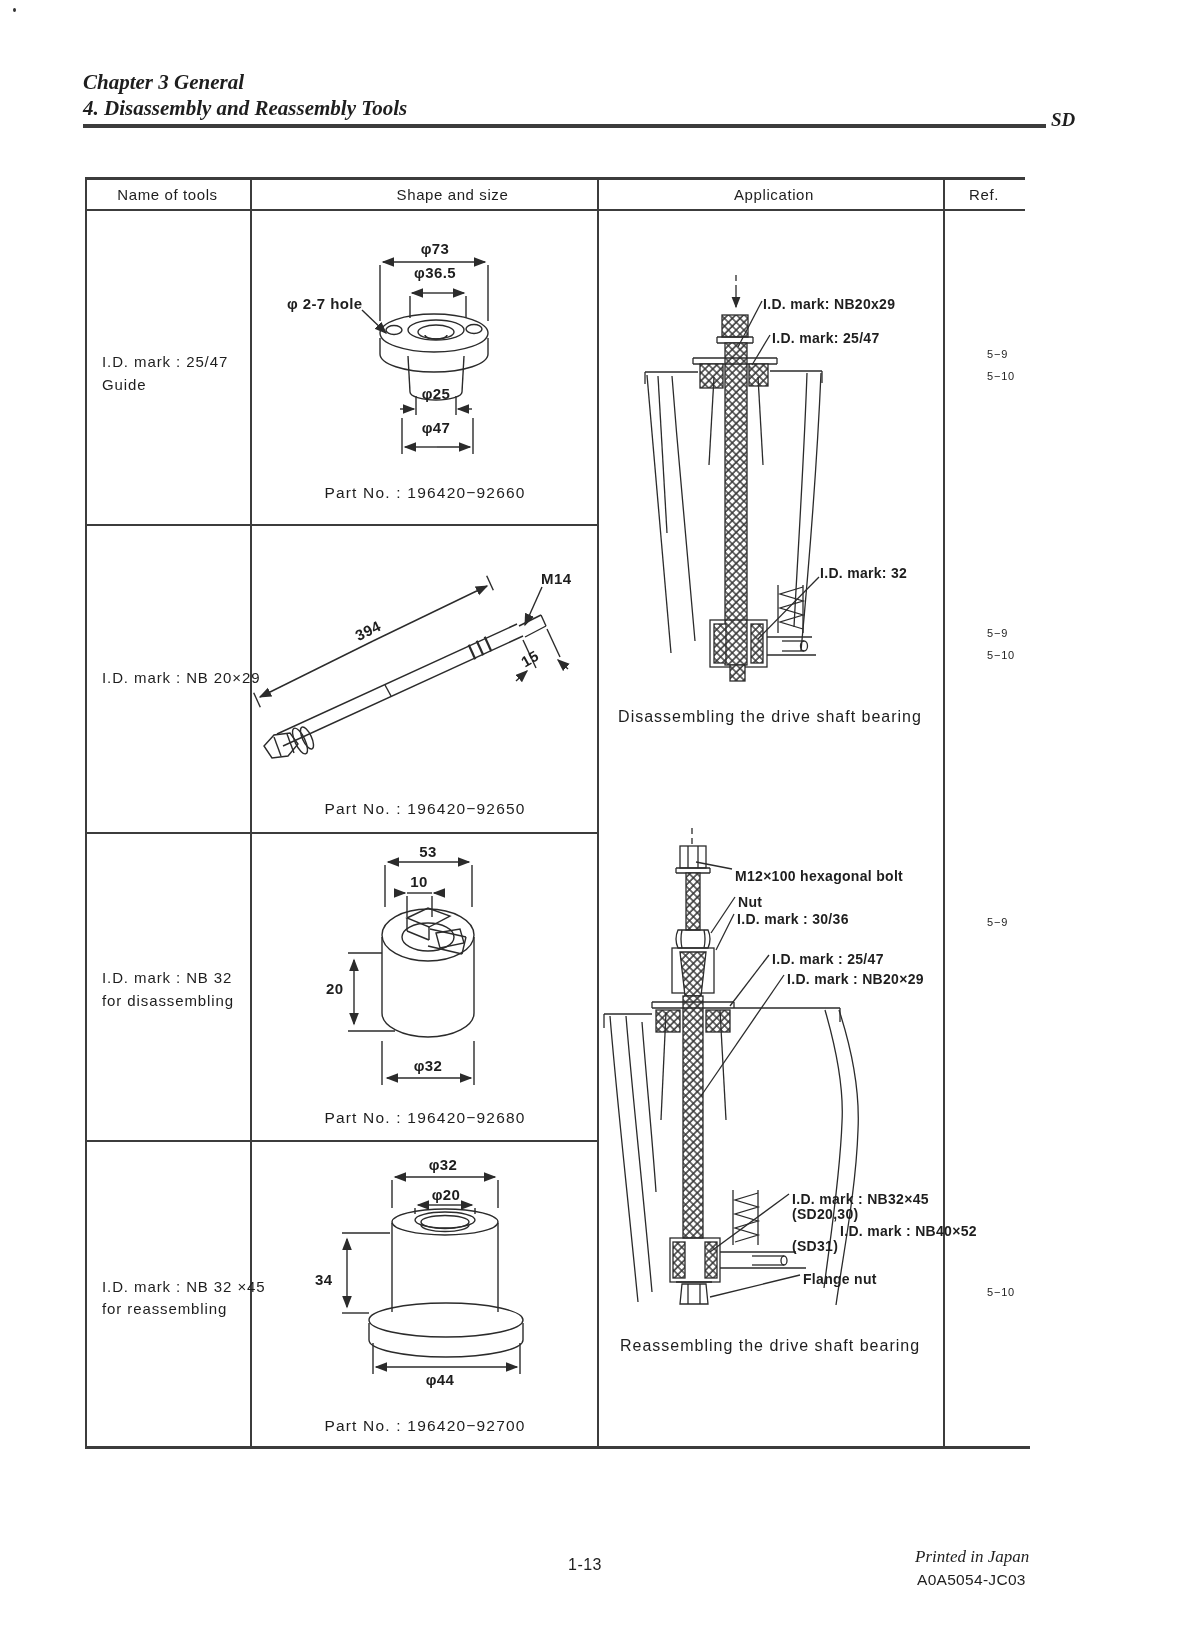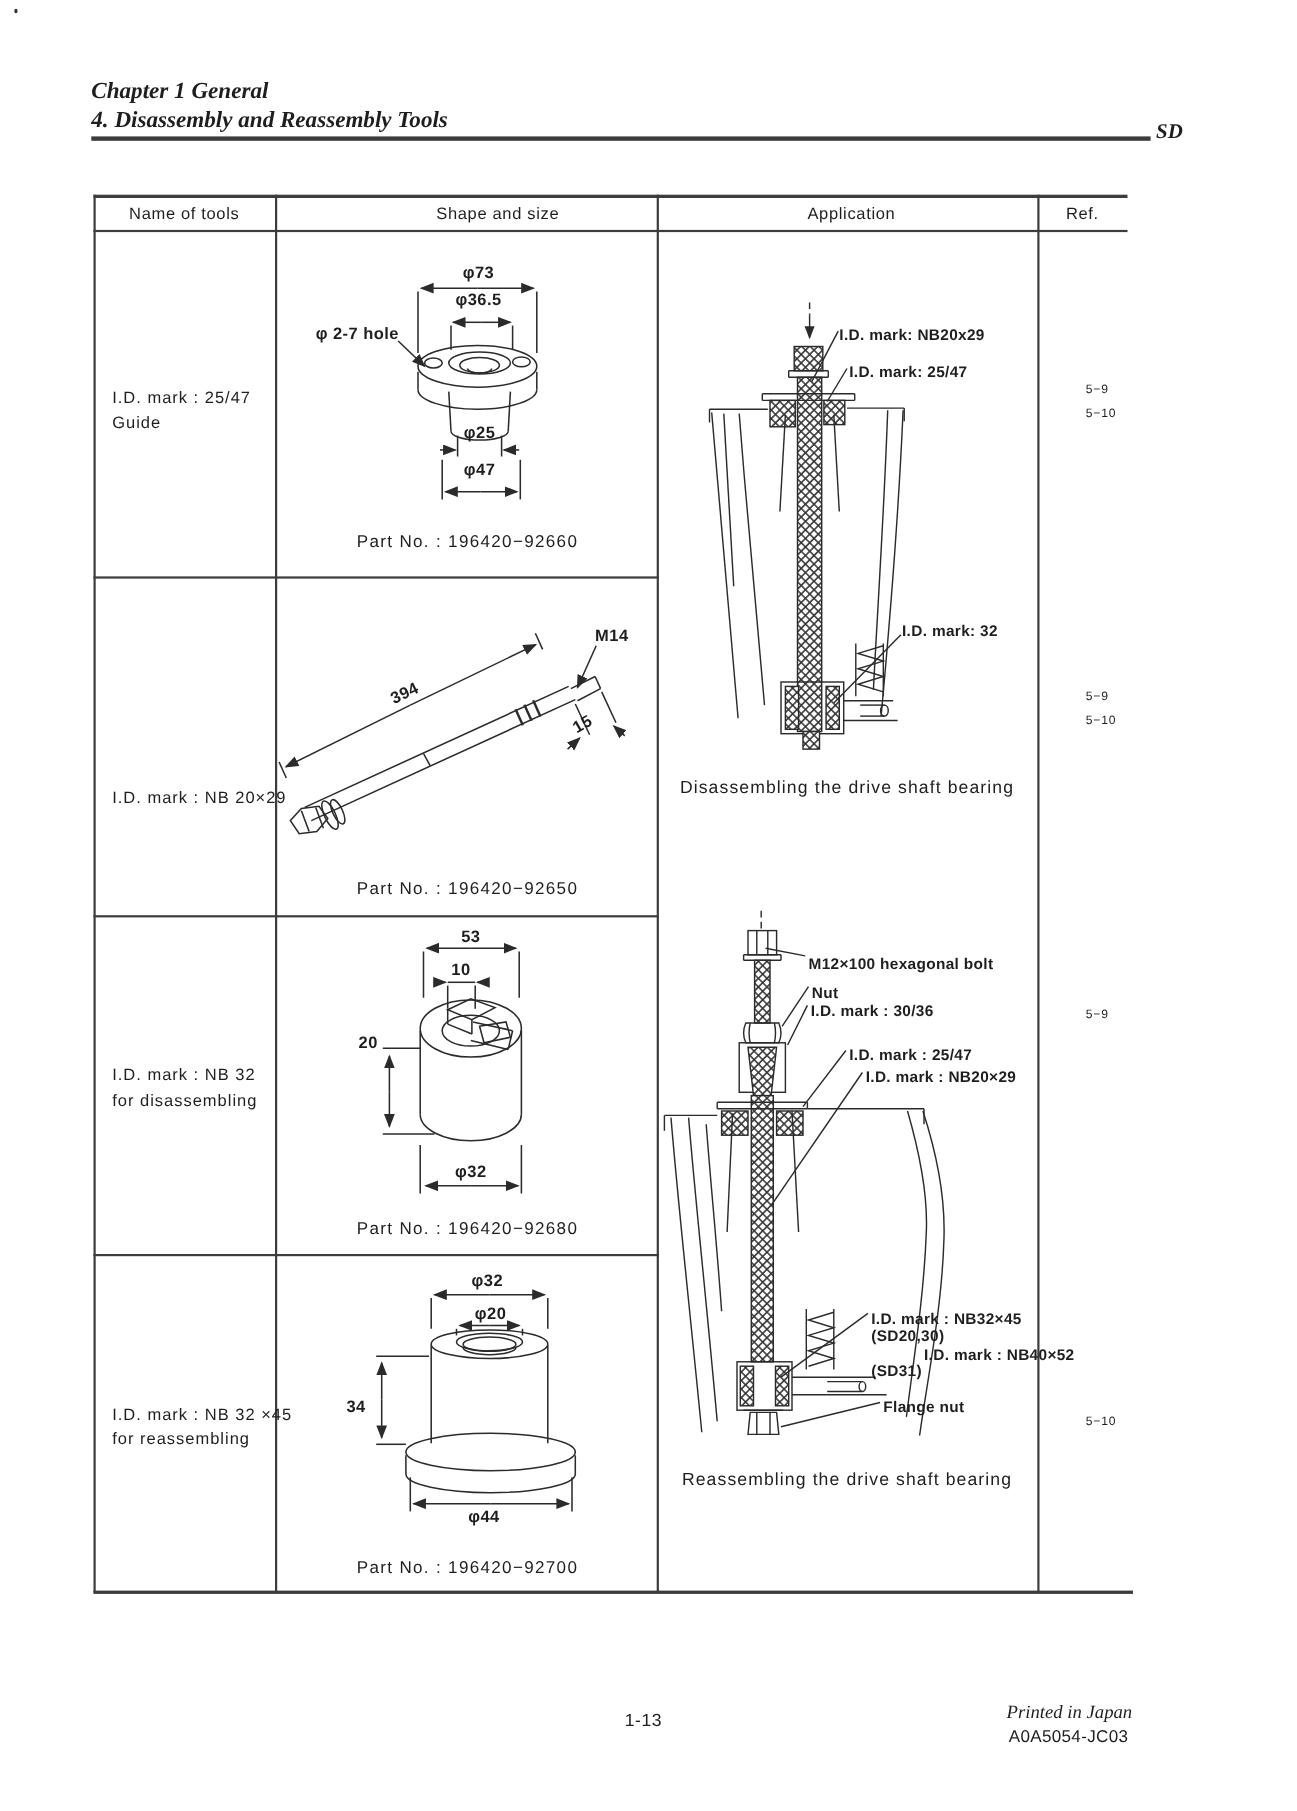--- a/index.html
+++ b/index.html
@@ -18,21 +18,21 @@
   .hline,.vline{position:absolute;background:#3c3c3c;}
   svg{position:absolute;overflow:visible;}
   .artifact{position:absolute;left:13px;top:8px;width:3px;height:4px;background:#333;border-radius:50%;}
 </style>
 </head>
 <body>
 
 <div id="page">
   <div class="artifact"></div>
 
-  <div class="t serifbi" style="left:83px;top:70px;font-size:21px;">Chapter 1 General</div>
+  <div class="t serifbi" style="left:83px;top:70px;font-size:21px;">Chapter 3 General</div>
   <div class="t serifbi" style="left:83px;top:96px;font-size:21px;">4. Disassembly and Reassembly Tools</div>
   <div class="hline" style="left:83px;top:124px;width:963px;height:4px;"></div>
   <div class="t serifbi" style="left:1051px;top:109px;font-size:19px;">SD</div>
 
   <div class="hline" style="left:85px;top:177px;width:940px;height:3px;"></div>
   <div class="hline" style="left:85px;top:209px;width:940px;height:2px;"></div>
   <div class="vline" style="left:85px;top:177px;width:2px;height:1271px;"></div>
   <div class="vline" style="left:250px;top:177px;width:2px;height:1271px;"></div>
   <div class="vline" style="left:597px;top:177px;width:2px;height:1271px;"></div>
   <div class="vline" style="left:943px;top:177px;width:2px;height:1271px;"></div>
@@ -41,21 +41,21 @@
   <div class="hline" style="left:85px;top:1140px;width:514px;height:2px;"></div>
   <div class="hline" style="left:85px;top:1446px;width:945px;height:3px;"></div>
 
   <div class="t hdr ctr" style="left:85px;top:186px;width:165px;">Name of tools</div>
   <div class="t hdr ctr" style="left:250px;top:186px;width:405px;">Shape and size</div>
   <div class="t hdr ctr" style="left:601px;top:186px;width:346px;">Application</div>
   <div class="t hdr ctr" style="left:943px;top:186px;width:82px;">Ref.</div>
 
   <div class="t cell" style="left:102px;top:350px;">I.D. mark : 25/47</div>
   <div class="t cell" style="left:102px;top:373px;">Guide</div>
-  <div class="t cell" style="left:102px;top:666px;margin-top:48px;">I.D. mark : NB 20×29</div>
+  <div class="t cell" style="left:102px;top:666px;">I.D. mark : NB 20×29</div>
   <div class="t cell" style="left:102px;top:966px;">I.D. mark : NB 32</div>
   <div class="t cell" style="left:102px;top:989px;">for disassembling</div>
   <div class="t cell" style="left:102px;top:1275px;">I.D. mark : NB 32 ×45</div>
   <div class="t cell" style="left:102px;top:1297px;">for reassembling</div>
 
   <div class="t part" style="left:255px;top:484px;">Part No. : 196420−92660</div>
   <div class="t part" style="left:255px;top:800px;">Part No. : 196420−92650</div>
   <div class="t part" style="left:255px;top:1109px;">Part No. : 196420−92680</div>
   <div class="t part" style="left:255px;top:1417px;">Part No. : 196420−92700</div>
 
@@ -174,21 +174,21 @@
       <line x1="145" y1="186" x2="98" y2="186"></line>
     <line x1="104" y1="147" x2="104" y2="115" marker-end="url(#m3)"></line>
     <line x1="104" y1="147" x2="104" y2="179" marker-end="url(#m3)"></line>
     <line x1="132" y1="196" x2="132" y2="240"></line>
       <line x1="224" y1="196" x2="224" y2="240"></line>
     <line x1="178" y1="233" x2="137" y2="233" marker-end="url(#m3)"></line>
     <line x1="178" y1="233" x2="221" y2="233" marker-end="url(#m3)"></line>
   </svg>
   <div class="t dim ctr" style="left:390px;top:843px;width:76px;">53</div>
   <div class="t dim ctr" style="left:381px;top:873px;width:76px;">10</div>
-  <div class="t dim" style="left:326px;top:940px;">20</div>
+  <div class="t dim" style="left:326px;top:980px;">20</div>
   <div class="t dim ctr" style="left:390px;top:1057px;width:76px;">φ32</div>
 
   <svg style="left:250px;top:1150px;" width="347" height="245" viewBox="0 0 347 245" stroke="#2b2b2b" stroke-width="1.4" fill="none">
     <defs>
       <marker id="m4" markerWidth="10" markerHeight="8" refX="8" refY="3.5" orient="auto">
         <path d="M0,0 L9,3.5 L0,7 Z" fill="#2b2b2b" stroke="none"></path>
       </marker>
     </defs>
     <line x1="195" y1="27" x2="145" y2="27" marker-end="url(#m4)"></line>
     <line x1="195" y1="27" x2="245" y2="27" marker-end="url(#m4)"></line>

